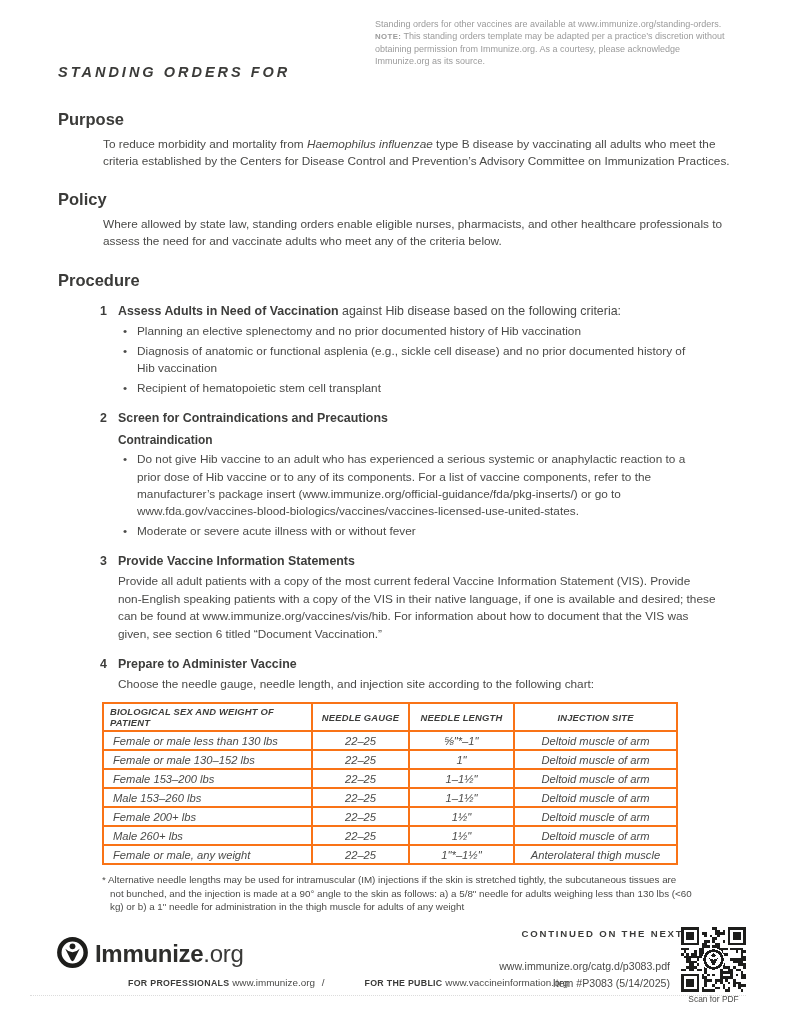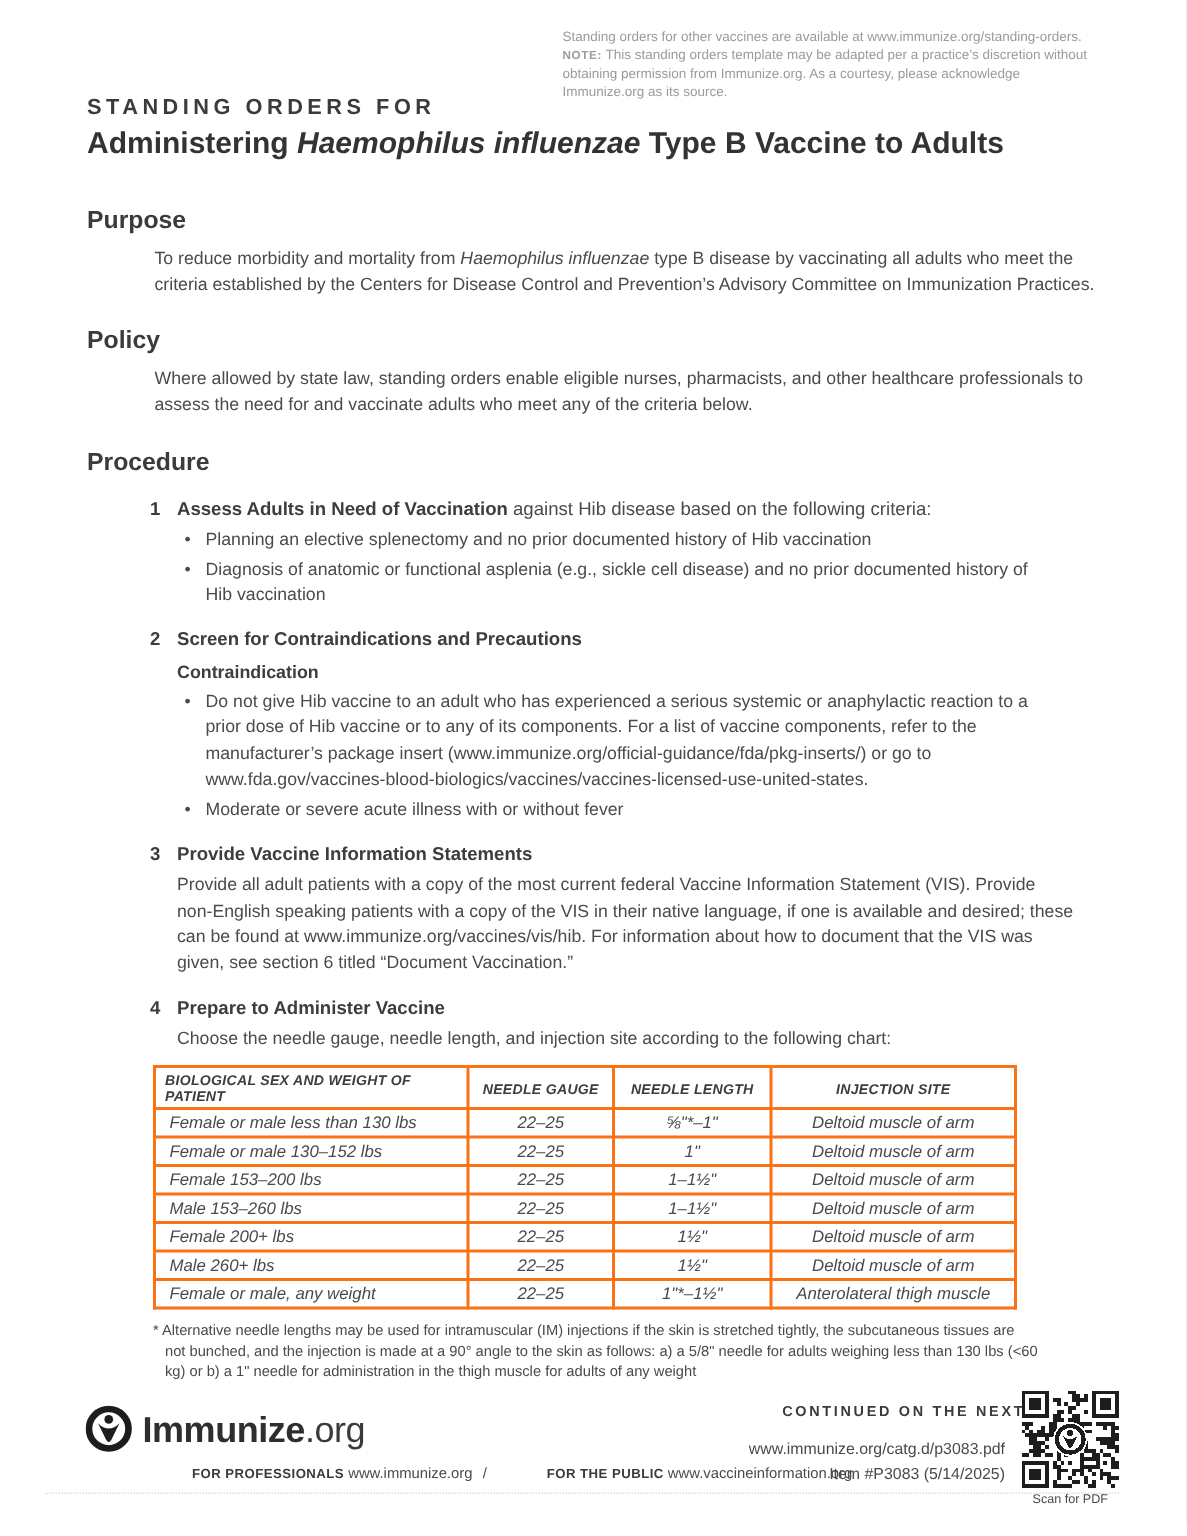--- a/index.html
+++ b/index.html
@@ -12,21 +12,21 @@
   
   .note {
     position:absolute; left:375px; top:18px; width:358px;
     font-size:9px; line-height:12px; color:#9b9b9b;
   }
   .note-label { font-weight:bold; font-size:7.8px; letter-spacing:.4px; }
   
   .content { padding:0 58px; }
   .kicker {
     margin-top:64px; font-size:14.5px; font-weight:bold;
-    letter-spacing:3px; color:#3b3b39;
+    letter-spacing:3px; color:#3b3b39;font-style:italic;
   }
   .title { margin-top:5px; font-size:20px; font-weight:bold; color:#333331; }
   .title em { font-style:italic; }
   h2.section { margin-top:30px; font-size:16.5px; font-weight:bold; color:#3b3b39; }
   h2.section + .body { margin-top:7px; }
   .body {
     margin-left:45px; font-size:11.8px; line-height:17.4px; color:#4a4a48;
     max-width:630px;
   }
   .body em { font-style:italic; }
@@ -88,39 +88,39 @@
 <body>
 
 <div class="page">
 
   <p class="note"><span>Standing orders for other vaccines are available at www.immunize.org/standing-orders.</span><br>
     <span class="note-label">NOTE:</span><span> This standing orders template may be adapted per a practice’s discretion without obtaining permission from Immunize.org. As a courtesy, please acknowledge Immunize.org as its source.</span>
   </p>
 
   <div class="content">
     <h3 class="kicker">STANDING ORDERS FOR</h3>
-    <h1 class="title"><span>Administering </span><em>Haemophilus influenzae</em><span> Type B Vaccine to Adults</span></h1>
 
     <h2 class="section">Purpose</h2>
     <p class="body"><span>To reduce morbidity and mortality from </span><em>Haemophilus influenzae</em><span> type B disease by vaccinating all adults who meet the criteria established by the Centers for Disease Control and Prevention’s Advisory Committee on Immunization Practices.</span></p>
 
     <h2 class="section pol">Policy</h2>
     <p class="body">Where allowed by state law, standing orders enable eligible nurses, pharmacists, and other healthcare professionals to assess the need for and vaccinate adults who meet any of the criteria below.</p>
 
     <h2 class="section proc">Procedure</h2>
 
     <div class="step">
       <div class="step-head">
         <span class="step-num">1</span>
         <span class="step-title-wrap"><b>Assess Adults in Need of Vaccination</b><span class="normal"> against Hib disease based on the following criteria:</span></span>
       </div>
       <div class="step-body">
         <ul>
             <li>Planning an elective splenectomy and no prior documented history of Hib vaccination</li>
             <li>Diagnosis of anatomic or functional asplenia (e.g., sickle cell disease) and no prior documented history of Hib vaccination</li>
+            <li>Recipient of hematopoietic stem cell transplant</li>
           </ul>
       </div>
     </div>
 
     <div class="step">
       <div class="step-head">
         <span class="step-num">2</span>
         <span class="step-title-wrap"><b>Screen for Contraindications and Precautions</b></span>
       </div>
       <div class="step-body">

